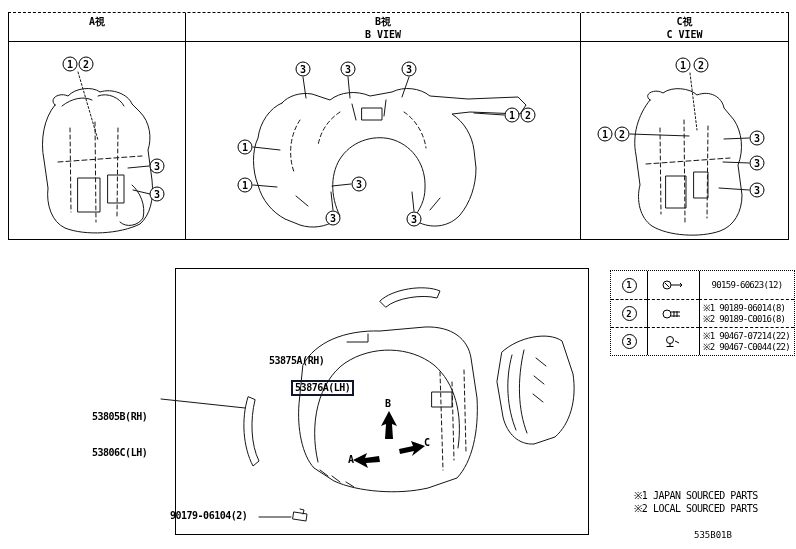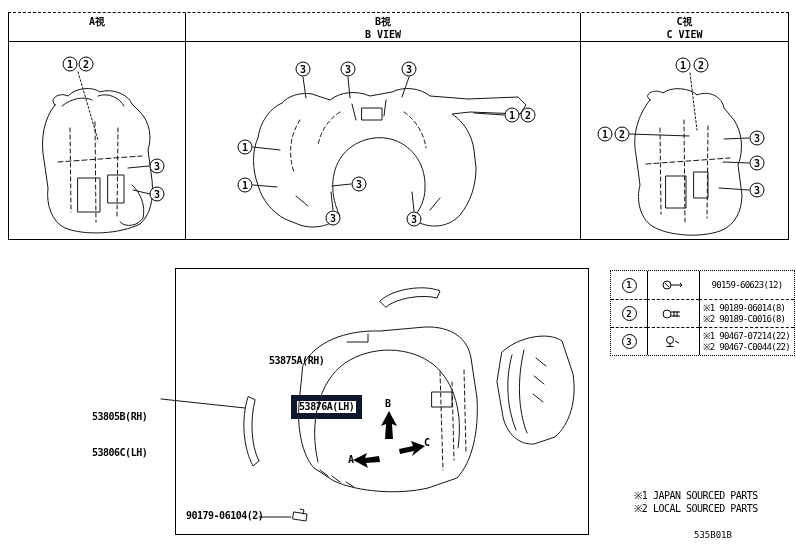--- a/index.html
+++ b/index.html
@@ -18,21 +18,21 @@
   
   .main-box{position:absolute;left:175px;top:268px;width:414px;height:267px;
             border:1px solid #000;box-sizing:border-box}
 
   
   svg.art{position:absolute;left:0;top:0;pointer-events:none}
 
   
   .lbl{position:absolute;font-size:10px;font-weight:bold;letter-spacing:-0.5px;
        line-height:12px;white-space:pre}
-  .red-box{display:inline-block;border:6px solid #0f172a;padding:0 2px;margin-top:16px}
+  .red-box{display:inline-block;border:2px solid #0f172a;padding:0 2px;margin-top:1px}
 
   .dir-lbl{position:absolute;font-size:10px;font-weight:bold}
 
   
   .callout{position:absolute;width:15px;height:15px;border:1px solid #000;border-radius:50%;
            background:#fff;font-size:10px;font-weight:bold;display:flex;align-items:center;
            justify-content:center;transform:translate(-50%,-50%);box-sizing:border-box}
 
   
   .ftable{position:absolute;left:610px;top:270px;border:1px dotted #000;
@@ -175,21 +175,21 @@
   <div class="lbl" style="left:269px;top:331px">
     <div>53875A(RH)</div>
     <div class="red-box">53876A(LH)</div>
   </div>
 
   <div class="lbl" style="left:92px;top:387px">
     <div>53805B(RH)</div>
     <div>53806C(LH)</div>
   </div>
 
-  <div class="lbl" style="left:186px;top:510px">90179-06104(2)</div>
+  <div class="lbl" style="left:170px;top:510px">90179-06104(2)</div>
 
   <div class="dir-lbl" style="left:348px;top:454px">A</div>
   <div class="dir-lbl" style="left:385px;top:398px">B</div>
   <div class="dir-lbl" style="left:424px;top:437px">C</div>
 
   <div class="ftable">
 
     <div class="fcell c1 r1">
       <span class="circle">1</span>
     </div>

